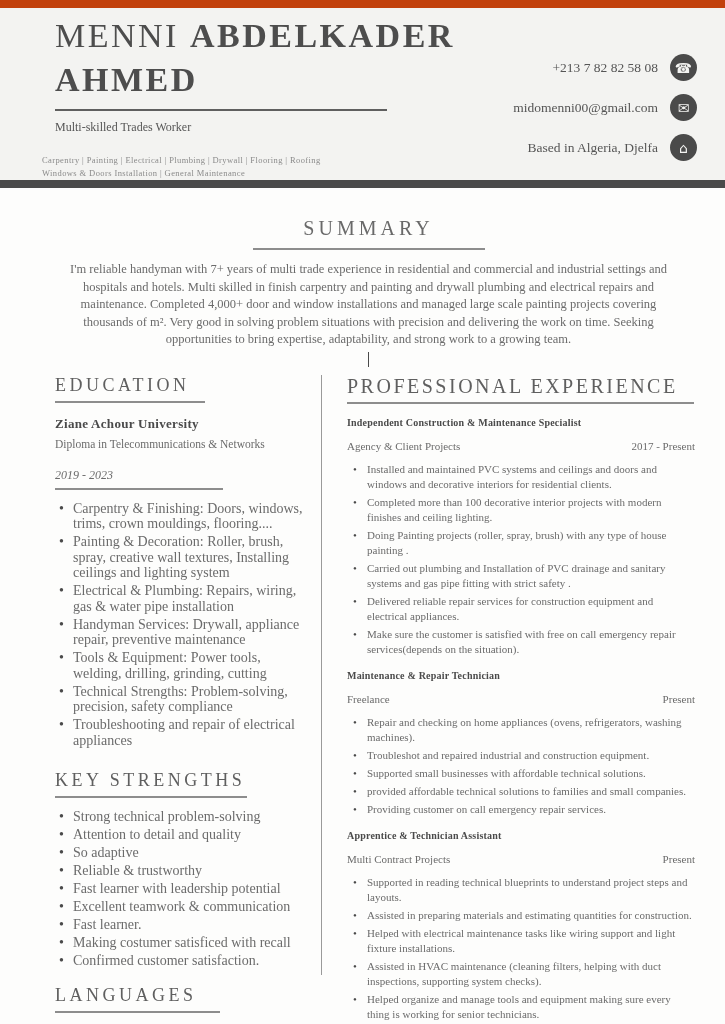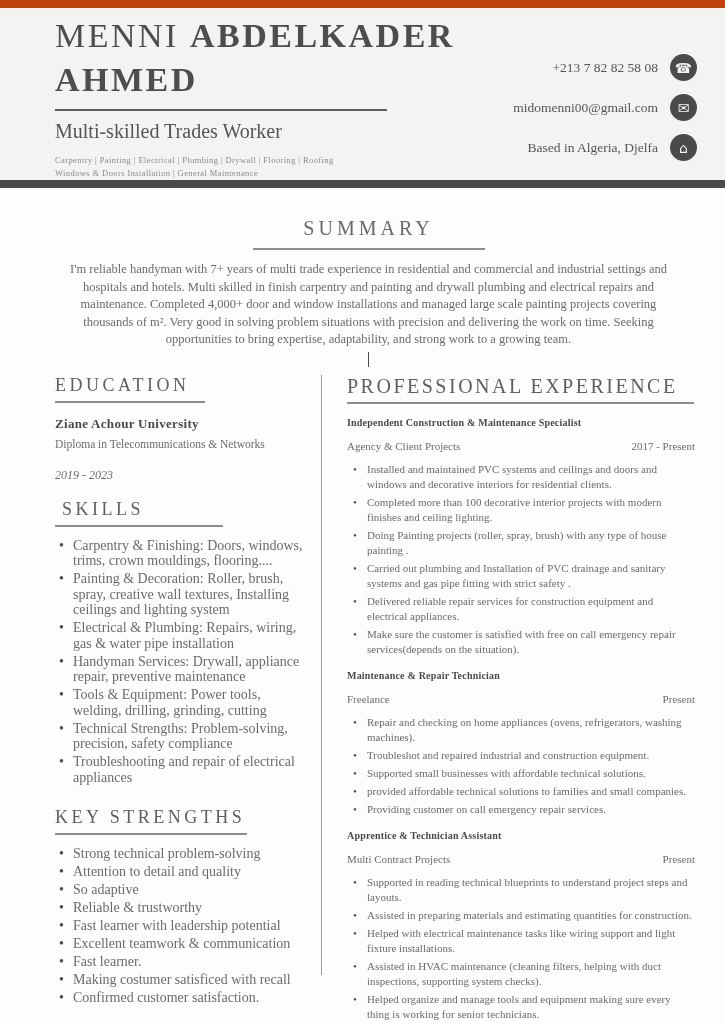--- a/index.html
+++ b/index.html
@@ -8,22 +8,22 @@
     width:725px; height:1024px; position:relative; overflow:hidden;
     background:#fdfdfc;
     font-family:"Liberation Serif","DejaVu Serif",serif;
     color:#5c5c5c;
   }
   
   .header { background:#f3f3f1; height:180px; position:relative; border-top:8px solid #c2410c; }
   .name { position:absolute; left:55px; top:6px; font-size:34px; letter-spacing:2.5px; color:#4d4d4d; line-height:44px; font-weight:400; }
   .name .bold { font-weight:700; }
   .name-underline { position:absolute; left:55px; top:101px; width:332px; height:2px; background:#5f5f5f; }
-  .header-role { position:absolute; left:55px; top:112px; font-size:20px; color:#555555; }
-  .specialties { position:absolute; left:55px; top:146px; font-size:8.5px; color:#8a8a8a; line-height:13px; letter-spacing:0.4px; }
+  .header-role { position:absolute; left:55px; top:112px; font-size:12px; color:#555555; }
+  .specialties { position:absolute; left:42px; top:146px; font-size:8.5px; color:#8a8a8a; line-height:13px; letter-spacing:0.4px; }
   .contacts { position:absolute; right:28px; top:46px; display:flex; flex-direction:column; gap:13px; }
   .contact-row { display:flex; align-items:center; justify-content:flex-end; gap:12px; font-size:13.5px; color:#555555; }
   .contact-icon { width:27px; height:27px; border-radius:50%; background:#4a4a4a; color:#f4f4f2; display:flex; align-items:center; justify-content:center; font-size:14px; line-height:1; font-family:"DejaVu Sans",sans-serif; flex:0 0 27px; }
   .dark-bar { height:8px; background:#4a4a4a; }
   
   .summary-sec { text-align:center; padding-top:29px;padding-left:12px; }
   .summary-heading { font-size:20px; letter-spacing:4px; color:#696969; font-weight:400; }
   .summary-line { width:232px; height:2px; background:#8d8d8d; margin:8px auto 11px; }
   .summary-text { width:614px; margin:0 auto; font-size:12.5px; line-height:17.5px; color:#6b6b6b; }
   .text-cursor { width:1px; height:15px; background:#4a4a4a; margin:3px auto 0; }
@@ -94,21 +94,20 @@
   <div class="columns">
 
     <div class="col-left">
 
       <div class="sec-heading">EDUCATION</div>
       <div class="heading-line w-edu"></div>
       <div class="edu-school">Ziane Achour University</div>
       <div class="edu-degree">Diploma in Telecommunications &amp; Networks</div>
       <div class="edu-years">2019 - 2023</div>
 
-      <div class="sec-heading skills-head">SKILLS</div>
       <div class="heading-line w-skl"></div>
       <ul class="blist">
         <li>Carpentry &amp; Finishing: Doors, windows, trims, crown mouldings, flooring....</li>
         <li>Painting &amp; Decoration: Roller, brush, spray, creative wall textures, Installing ceilings and lighting system</li>
         <li>Electrical &amp; Plumbing: Repairs, wiring, gas &amp; water pipe installation</li>
         <li>Handyman Services: Drywall, appliance repair, preventive maintenance</li>
         <li>Tools &amp; Equipment: Power tools, welding, drilling, grinding, cutting</li>
         <li>Technical Strengths: Problem-solving, precision, safety compliance</li>
         <li>Troubleshooting and repair of electrical appliances</li>
       </ul>

